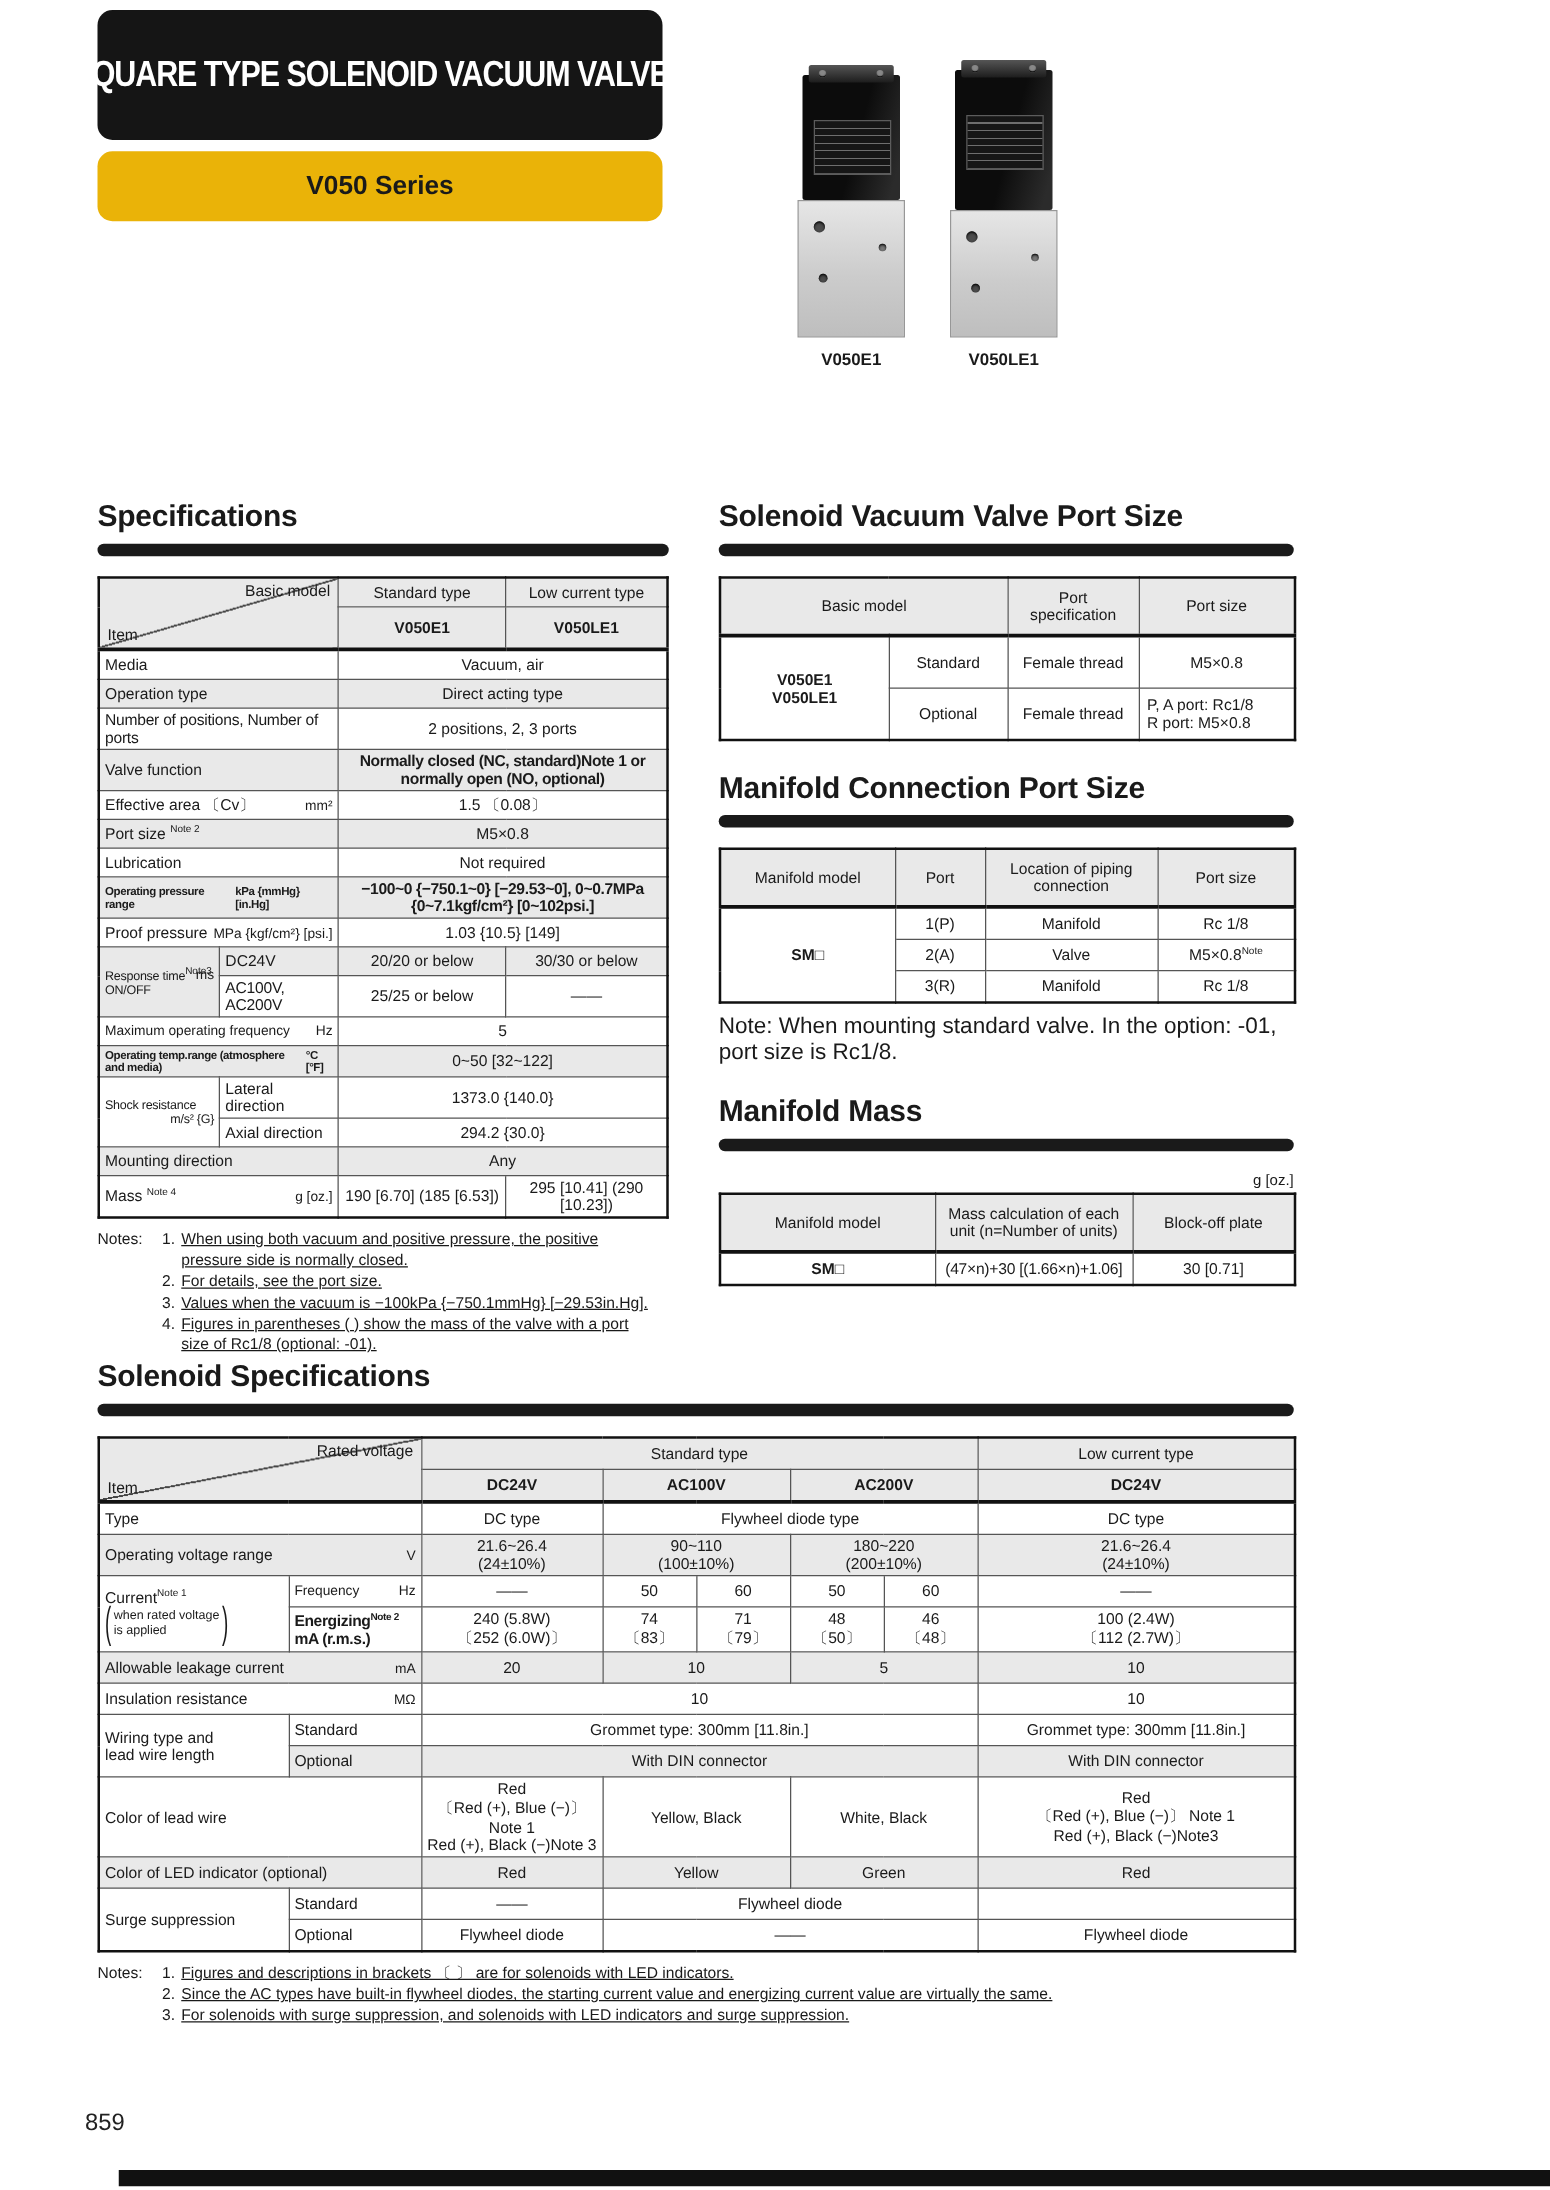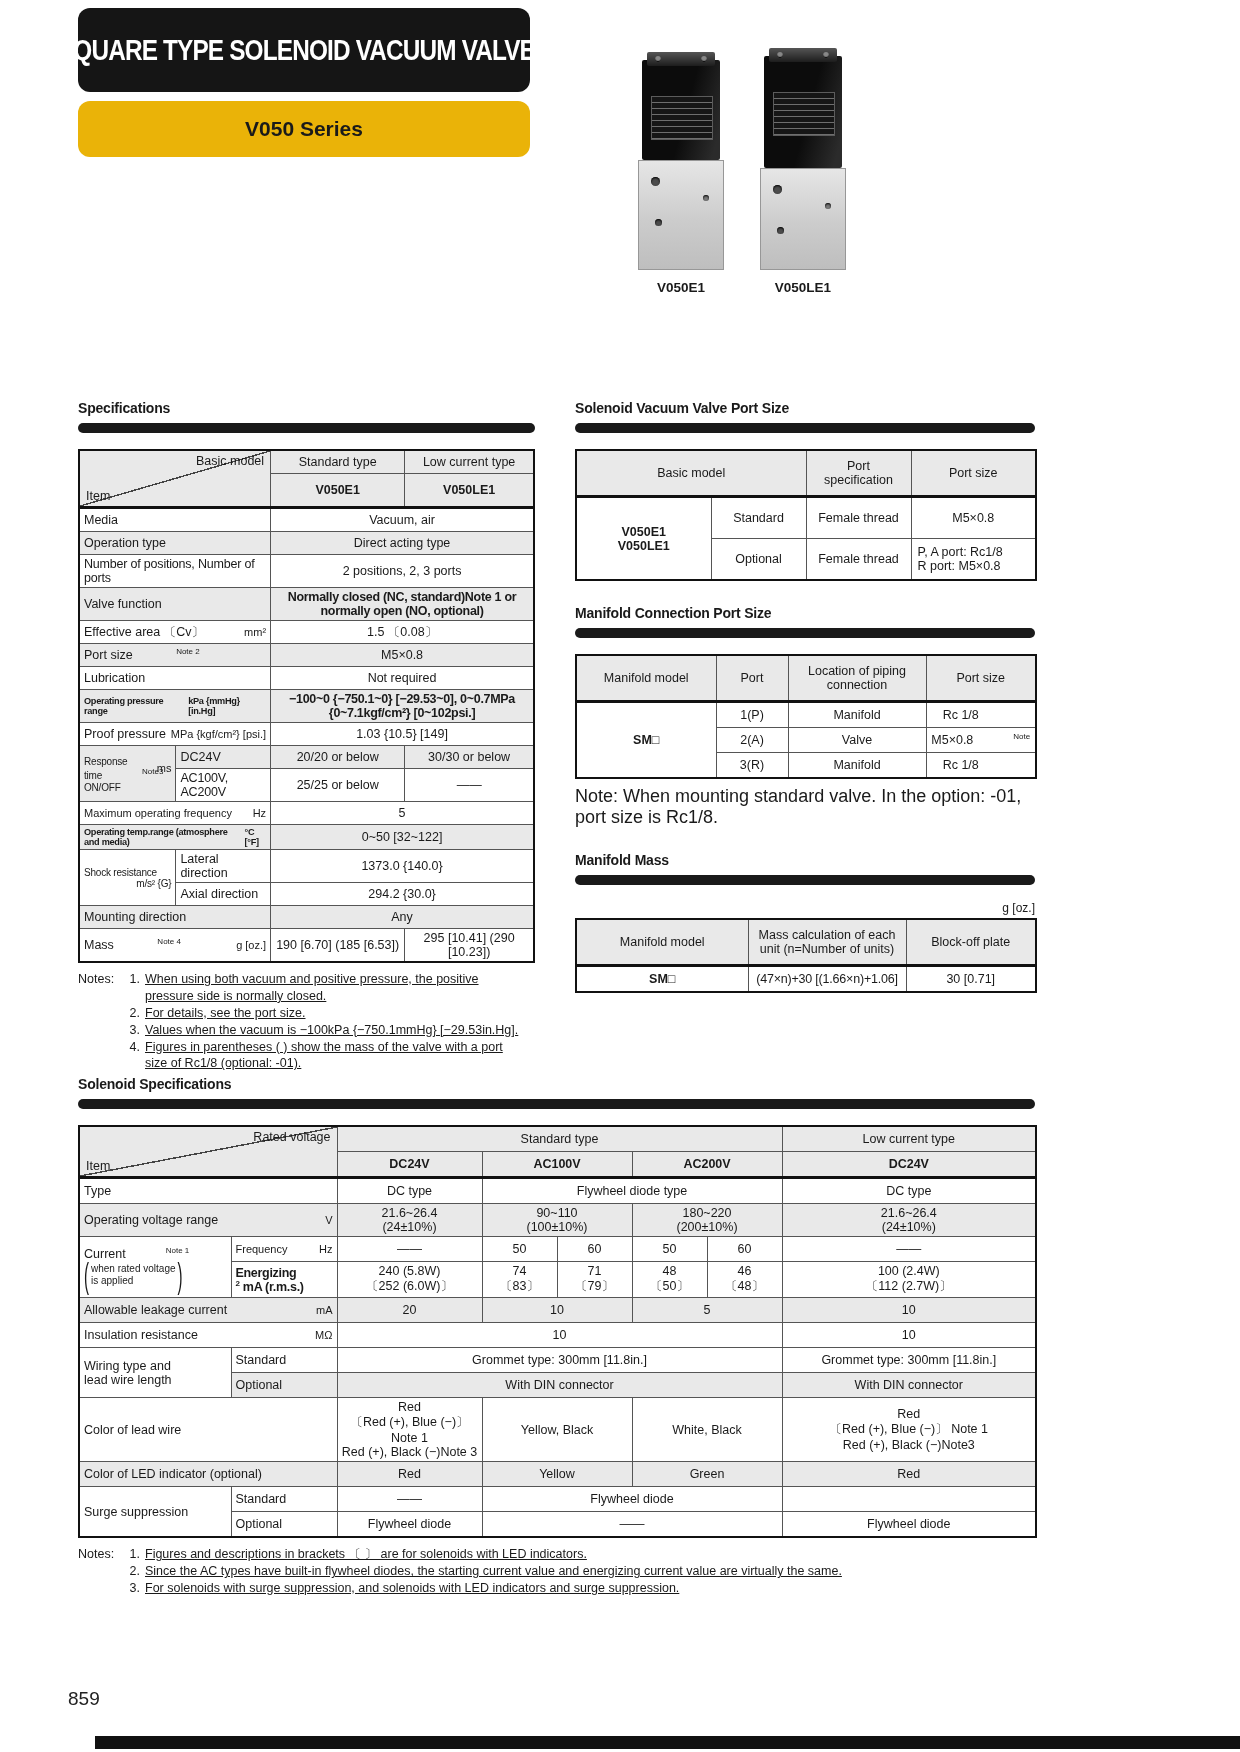--- a/index.html
+++ b/index.html
@@ -2,21 +2,21 @@
 <html><head>
 <meta charset="utf-8">
 <style>
   html,body{margin:0;padding:0;background:#fff;}
   .page{position:relative;width:1240px;height:1752px;background:#fff;overflow:hidden;
         font-family:"Liberation Sans", sans-serif;color:#1a1a1a;box-sizing:border-box;
         padding:8px 0 0 78px;}
   .content{width:957px;}
   
   .hdr{position:relative;height:368px;}
-  .title-box{background:#151515;color:#fff;border-radius:12px;width:452px;height:84px;
+  .title-box{background:#151515;color:#fff;border-radius:12px;width:452px;height:104px;
              display:flex;align-items:center;justify-content:center;}
   .title-box span{display:inline-block;transform:scaleX(.84);white-space:nowrap;
                   font-size:29px;font-weight:bold;letter-spacing:-1px;}
   .series-box{background:#eab308;border-radius:12px;width:452px;height:56px;margin-top:9px;
               display:flex;align-items:center;justify-content:center;
               font-size:21px;font-weight:bold;}
   .valves{position:absolute;left:560px;top:48px;display:flex;gap:36px;align-items:flex-end;}
   .valve{display:flex;flex-direction:column;align-items:center;}
   .vcoil{width:78px;height:100px;background:linear-gradient(105deg,#0c0c0c 55%,#2b2b2b 92%);
          position:relative;border-radius:2px;}
@@ -30,41 +30,41 @@
           background:repeating-linear-gradient(#161616 0 5px,#6e6e6e 5px 6px);}
   .vbody{width:84px;height:108px;border:1px solid #979797;position:relative;
          background:linear-gradient(180deg,#e6e6e6,#cccccc 55%,#bebebe);}
   .tall .vbody{height:100px;}
   .dot{position:absolute;border-radius:50%;background:#4c4c4c;box-shadow:inset 0 1px 2px #000;}
   .d1{left:12px;top:16px;width:9px;height:9px;}
   .d2{left:16px;top:58px;width:7px;height:7px;}
   .d3{right:14px;top:34px;width:6px;height:6px;background:#7a7a7a;}
   .vlabel{margin-top:10px;font-size:13.5px;font-weight:bold;}
   
-  h2{font-size:14px;margin:0 0 7px 0;letter-spacing:-0.2px;}
+  h2{font-size:24px;margin:0 0 7px 0;letter-spacing:-0.2px;}
   .bar{height:10px;background:#1a1a1a;border-radius:6px;margin-bottom:16px;}
   
   .columns{display:flex;gap:40px;margin-top:24px;}
   .colL{width:457px;flex:none;}
   .colR{width:460px;flex:none;}
   .sec{margin-bottom:24px;}
   
   table.t{border-collapse:collapse;table-layout:fixed;border:2px solid #111;}
   table.t td{border:1px solid #555;padding:2px 4px;font-size:12.5px;vertical-align:middle;
              overflow:hidden;}
   tr.thick>td, td.diag{border-bottom:3px solid #111 !important;}
   .g{background:#e9e9e9;}
   .c{text-align:center;}
   .b{font-weight:bold;}
   .ml{white-space:pre-line;}
   .ar{text-align:right;}
   .s11{font-size:11px;}
   .s10{font-size:10px;letter-spacing:-0.2px;}
   .s9{font-size:9.2px;letter-spacing:-0.3px;font-weight:bold;}
-  sup{font-size:8px;vertical-align:super;line-height:0;margin-left:40px;}
+  sup{font-size:8px;vertical-align:super;line-height:0;}
   .lf{display:flex;justify-content:space-between;align-items:baseline;gap:3px;}
   .unit{font-size:11px;white-space:nowrap;}
   .diag{position:relative;background-image:linear-gradient(to bottom right,
         rgba(0,0,0,0) calc(50% - 0.7px), #444 calc(50% - 0.7px),
         #444 calc(50% + 0.7px), rgba(0,0,0,0) calc(50% + 0.7px));}
   .dt{position:absolute;top:3px;right:6px;font-size:12.5px;}
   .db{position:absolute;bottom:3px;left:6px;font-size:12.5px;}
   .spec td{height:18px;}
   .rel{position:relative;}
   .msu{position:absolute;right:4px;top:16px;font-size:11px;}

